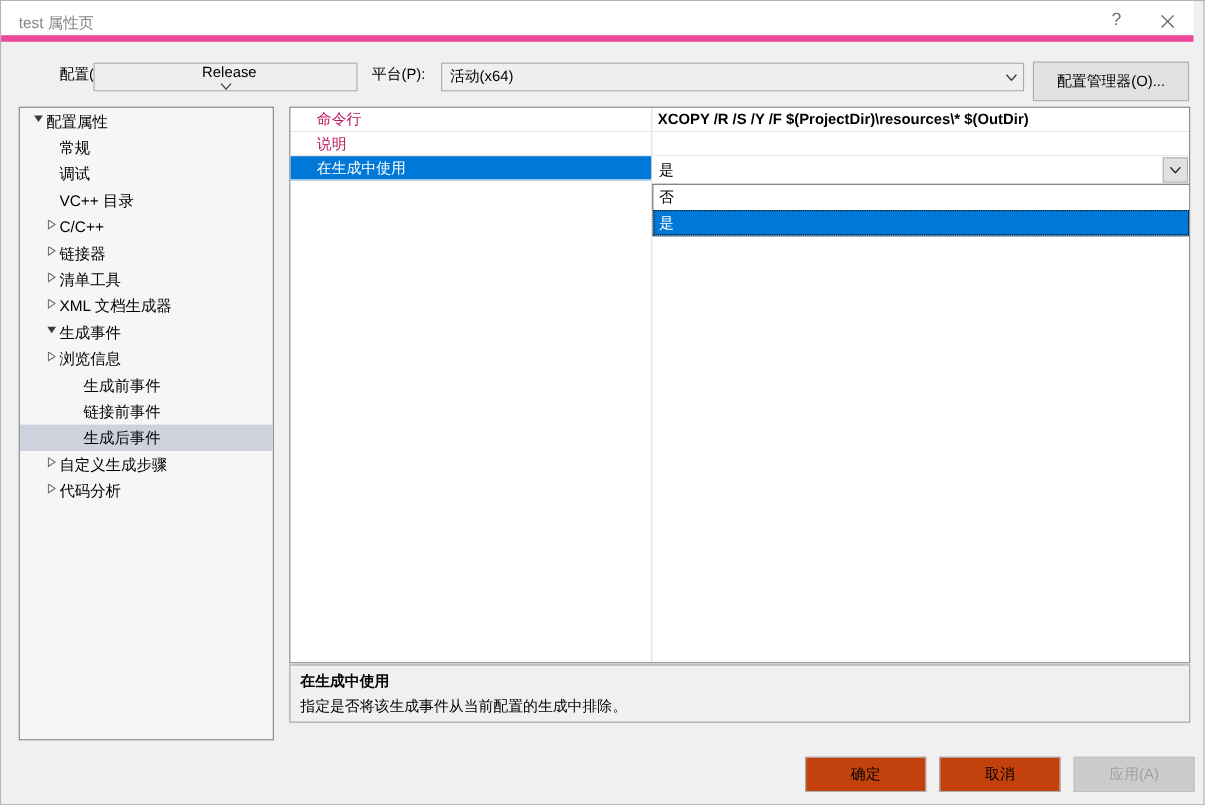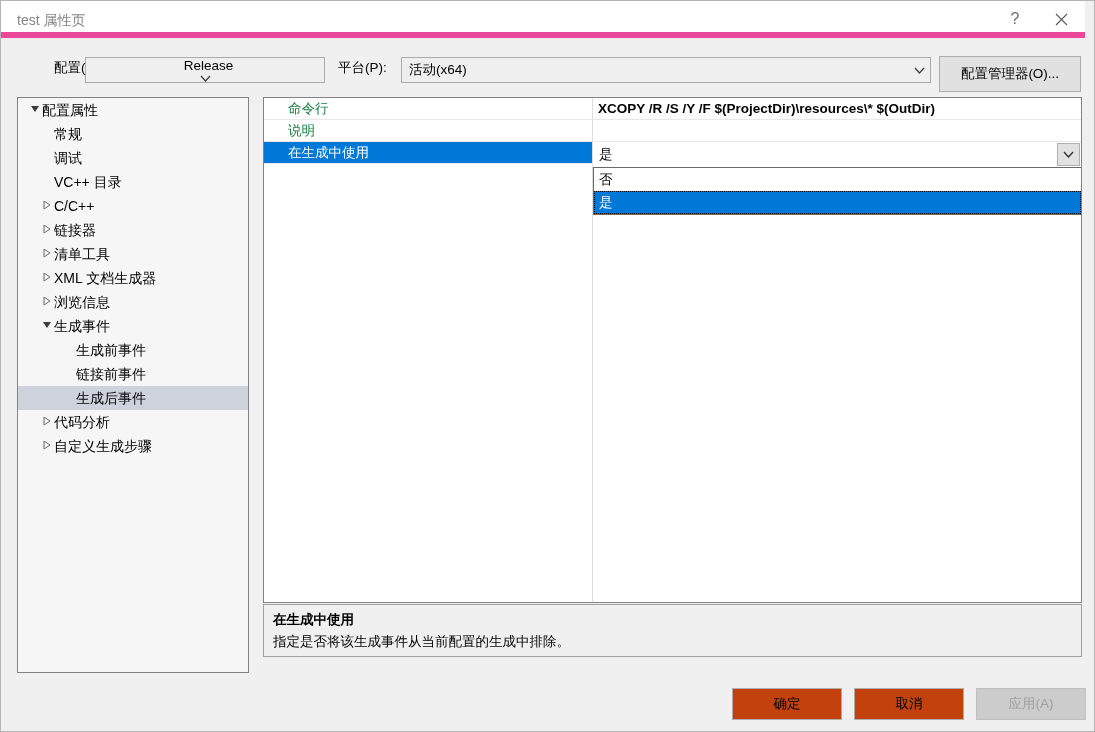--- a/index.html
+++ b/index.html
@@ -186,21 +186,21 @@
     left: 0;
     width: 817px;
     height: 22px;
     line-height: 22px;
   }
   .prop-row .pname {
     position: absolute;
     left: 24px;
     top: 0;
     font-size: 13.5px;
-    color: #15803d;
+    color: #be185d;
     white-space: nowrap;
   }
   .prop-row .pval {
     position: absolute;
     left: 334px;
     top: 0;
     font-size: 13.5px;
     color: #000;
     font-weight: bold;
     white-space: nowrap;
@@ -391,34 +391,34 @@
         <div class="tree-item" style="padding-left: 22px;"><span class="tw"><svg width="9" height="9" viewBox="0 0 9 9" style="vertical-align:-1px">
               <polygon points="1,0 7,4 1,8" fill="none" stroke="#6d6d6d" stroke-width="1"></polygon>
             </svg></span><span class="tlabel">链接器</span></div>
         <div class="tree-item" style="padding-left: 22px;"><span class="tw"><svg width="9" height="9" viewBox="0 0 9 9" style="vertical-align:-1px">
               <polygon points="1,0 7,4 1,8" fill="none" stroke="#6d6d6d" stroke-width="1"></polygon>
             </svg></span><span class="tlabel">清单工具</span></div>
         <div class="tree-item" style="padding-left: 22px;"><span class="tw"><svg width="9" height="9" viewBox="0 0 9 9" style="vertical-align:-1px">
               <polygon points="1,0 7,4 1,8" fill="none" stroke="#6d6d6d" stroke-width="1"></polygon>
             </svg></span><span class="tlabel">XML 文档生成器</span></div>
         <div class="tree-item" style="padding-left: 22px;"><span class="tw"><svg width="9" height="9" viewBox="0 0 9 9" style="vertical-align:-1px">
-              <polygon points="1,0 7,4 1,8" fill="none" stroke="#6d6d6d" stroke-width="1"></polygon>
-            </svg></span><span class="tlabel">浏览信息</span></div>
-        <div class="tree-item" style="padding-left: 22px;"><span class="tw"><svg width="9" height="9" viewBox="0 0 9 9" style="vertical-align:-1px">
               <polygon points="0,1 8,1 4,7" fill="#3c3c3c"></polygon>
             </svg></span><span class="tlabel">生成事件</span></div>
+        <div class="tree-item" style="padding-left: 22px;"><span class="tw"><svg width="9" height="9" viewBox="0 0 9 9" style="vertical-align:-1px">
+              <polygon points="1,0 7,4 1,8" fill="none" stroke="#6d6d6d" stroke-width="1"></polygon>
+            </svg></span><span class="tlabel">浏览信息</span></div>
         <div class="tree-item" style="padding-left: 44px;"><span class="tw"></span><span class="tlabel">生成前事件</span></div>
         <div class="tree-item" style="padding-left: 44px;"><span class="tw"></span><span class="tlabel">链接前事件</span></div>
         <div class="tree-item selected" style="padding-left: 44px;"><span class="tw"></span><span class="tlabel">生成后事件</span></div>
         <div class="tree-item" style="padding-left: 22px;"><span class="tw"><svg width="9" height="9" viewBox="0 0 9 9" style="vertical-align:-1px">
               <polygon points="1,0 7,4 1,8" fill="none" stroke="#6d6d6d" stroke-width="1"></polygon>
+            </svg></span><span class="tlabel">自定义生成步骤</span></div>
+        <div class="tree-item" style="padding-left: 22px;"><span class="tw"><svg width="9" height="9" viewBox="0 0 9 9" style="vertical-align:-1px">
+              <polygon points="1,0 7,4 1,8" fill="none" stroke="#6d6d6d" stroke-width="1"></polygon>
             </svg></span><span class="tlabel">代码分析</span></div>
-        <div class="tree-item" style="padding-left: 22px;"><span class="tw"><svg width="9" height="9" viewBox="0 0 9 9" style="vertical-align:-1px">
-              <polygon points="1,0 7,4 1,8" fill="none" stroke="#6d6d6d" stroke-width="1"></polygon>
-            </svg></span><span class="tlabel">自定义生成步骤</span></div>
       </div>
   </div>
 
   <div id="prop-grid">
     <div id="prop-splitter"></div>
     <div id="prop-rows">
         <div class="prop-row" style="top: 0px;">
           <span class="pname">命令行</span>
           <span class="pval">XCOPY /R /S /Y /F $(ProjectDir)\resources\* $(OutDir)</span>
         </div>

